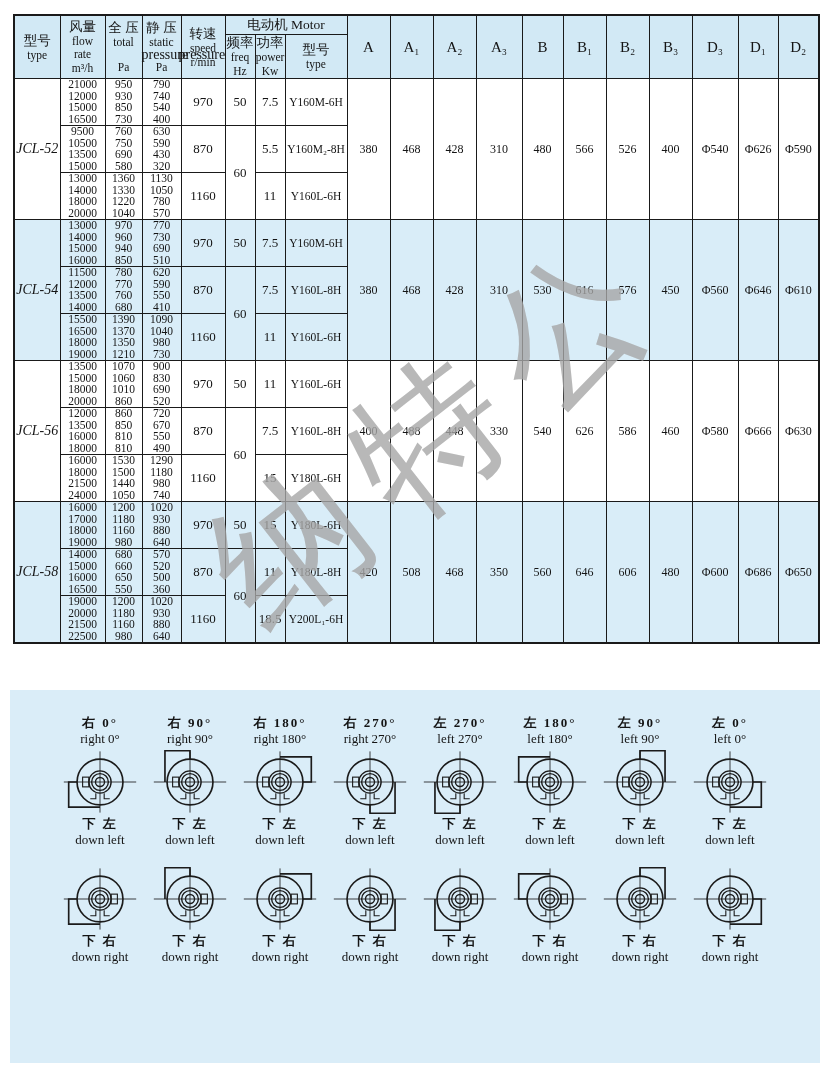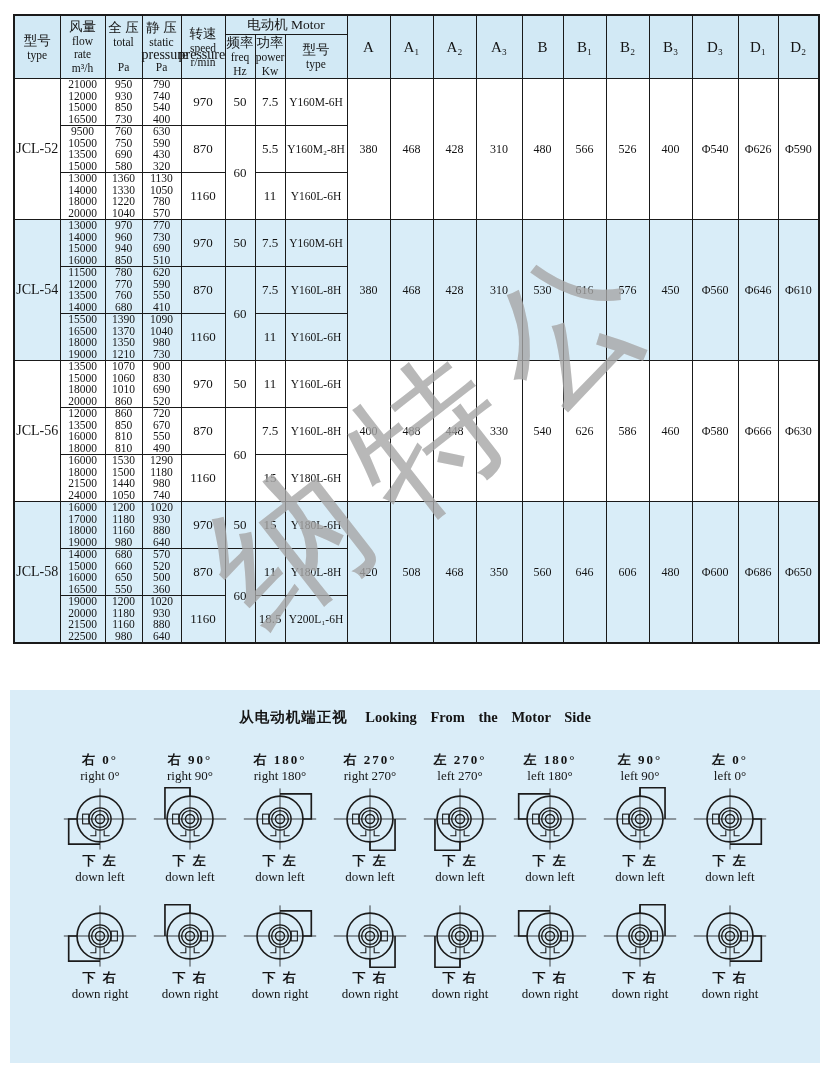--- a/index.html
+++ b/index.html
@@ -25,21 +25,21 @@
   .h-zh{display:block;font-size:13.5px;line-height:16px;}
   .h-en{display:block;font-size:11.5px;line-height:13px;}
   .h-sm{display:block;font-size:14px;line-height:11px;margin-left:36px;}
   .h-unit{display:block;font-size:11.5px;line-height:14px;}
   .dim-h{font-size:15px;}
   .motor-h{font-size:13.5px;}
   tbody tr{height:46.5px;}
   .line{display:block;font-size:11.5px;line-height:11.5px;}
   .num{font-size:13px;}
   .motor{font-size:11.5px;}
-  .model-cell{font-size:14px;}
+  .model-cell{font-size:14px;font-style:italic;}
   .dim{font-size:12px;}
   
   .watermark{
     position:absolute;left:60px;top:330px;width:760px;
     text-align:center;
     transform:rotate(-38deg);
     font-size:150px;letter-spacing:26px;
     color:#a7a7a7;opacity:0.8;
     z-index:2;pointer-events:none;
     font-family:"DejaVu Sans",sans-serif;
@@ -481,24 +481,20 @@
         <td class="num">1160</td>
         <td class="num">18.5</td>
         <td class="motor">Y200L₁-6H</td>
       </tr>
     </tbody>
 </table>
 
 <div class="watermark">纳特公</div>
 
 <div class="panel">
-  <div class="panel-title">
-    <span class="t-zh">从电动机端正视</span>
-    <span class="t-en">Looking  From  the  Motor  Side</span>
-  </div>
   <div class="fan-grid" id="fan-row-1">
       <div class="fan-col">
         <span class="pos-zh">右 0°</span>
         <span class="pos-en">right 0°</span>
         <svg width="76" height="64" viewBox="0 0 104 92">
     <g fill="none" stroke="#1b1b1b">
       <g stroke-width="2.4" transform="rotate(0 52 46)">
         <circle cx="52" cy="46" r="33"></circle>
         <path d="M19 46 H7 V82 H52"></path>
       </g>

